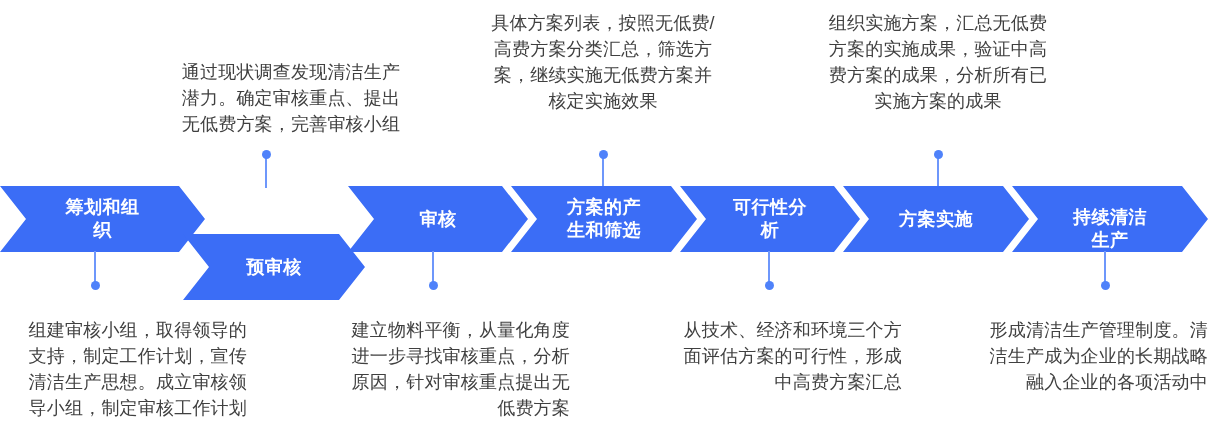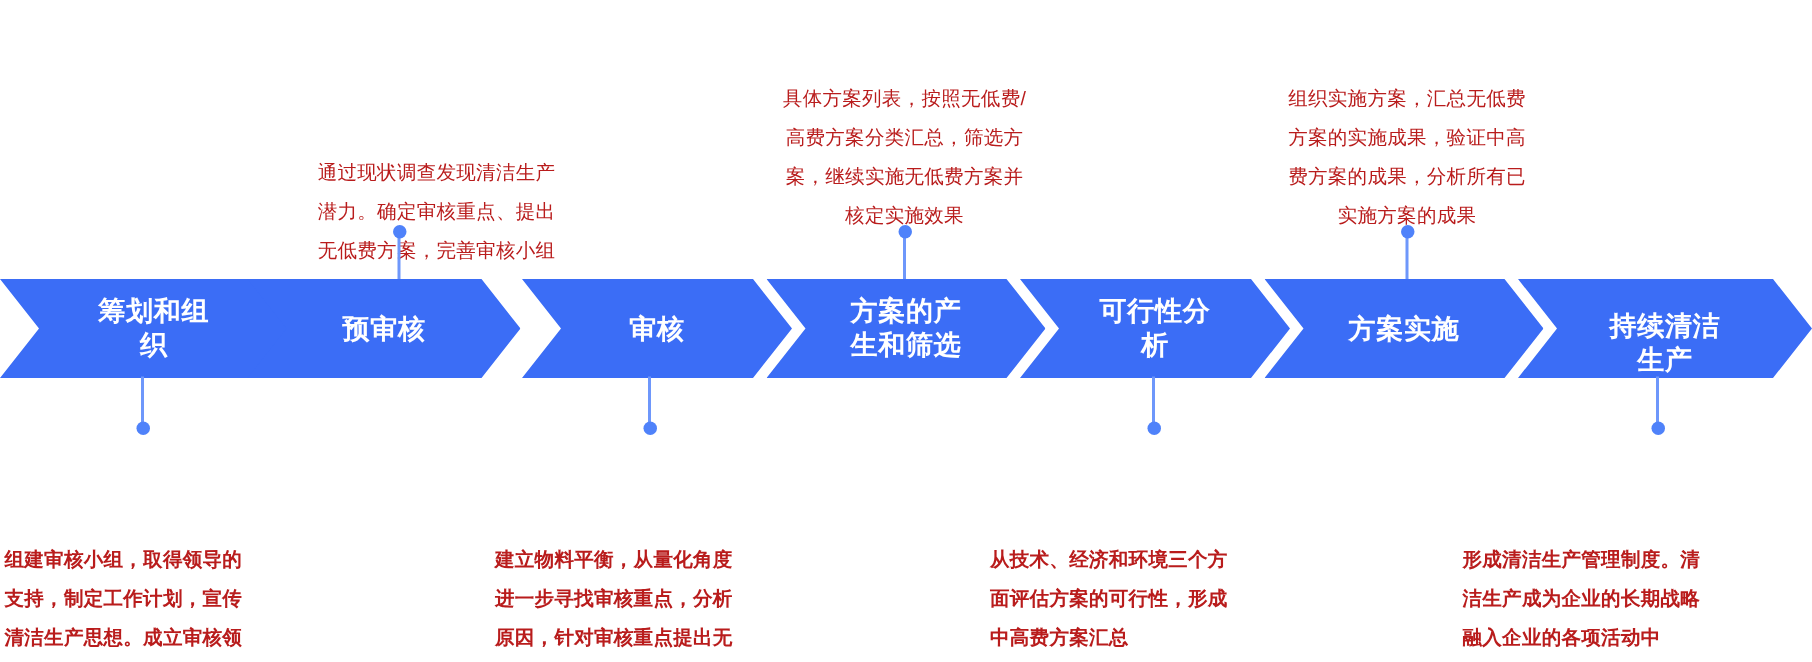--- a/index.html
+++ b/index.html
@@ -19,29 +19,28 @@
     position: absolute;
     left: 0;
     top: 0;
     width: 1208px;
     height: 441px;
   }
 
   
   .annotation {
     position: absolute;
-    font-size: 13px;
+    font-size: 18px;
     line-height: 26px;
-    color: #b91c1c;
+    color: #404040;
     letter-spacing: 0.2px;
     white-space: pre-line;
-    margin-top: 43px;
   }
   .annotation.top     { text-align: center; }
-  .annotation.bottom  { text-align: left; font-weight: bold; }
+  .annotation.bottom  { text-align: right; }
 
   
   .leader {
     position: absolute;
     width: 2px;
     background: #6e97fb;
   }
   .leader-dot {
     position: absolute;
     width: 9px;
@@ -120,21 +119,21 @@
   <div class="leader" style="left:937px; top:156px; height:32px;"></div>
   <div class="leader-dot" style="left:933.5px; top:150px;"></div>
 
   <div class="band">
 
     <div class="chev first" style="left:0px; width:205px;">
       <span class="chev-label">筹划和组
 织</span>
     </div>
 
-    <div class="chev mid" style="left:165px; width:182px;">
+    <div class="chev mid" style="left:183px; width:182px;margin-top:48px;">
       <span class="chev-label">预审核</span>
     </div>
 
     <div class="chev mid" style="left:348px; width:180px;">
       <span class="chev-label">审核</span>
     </div>
 
     <div class="chev mid" style="left:680px; width:180px;">
       <span class="chev-label">可行性分
 析</span>

